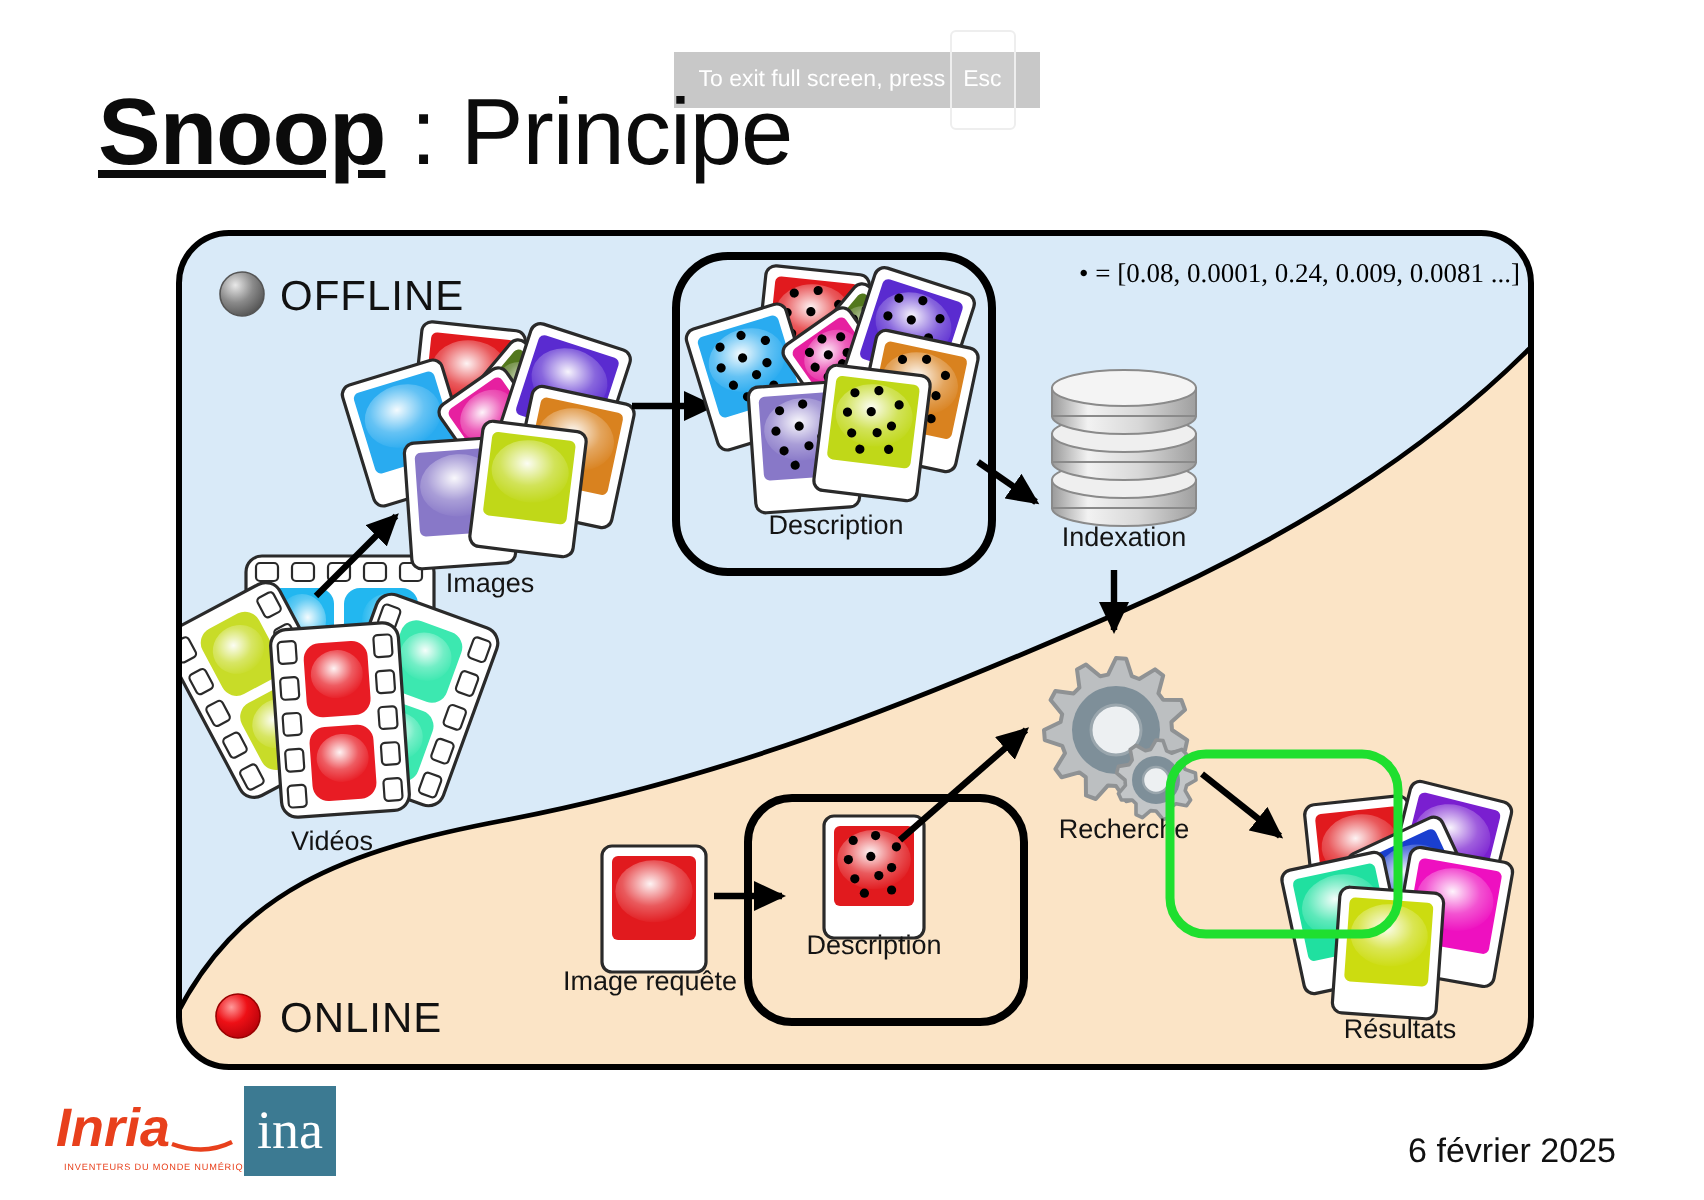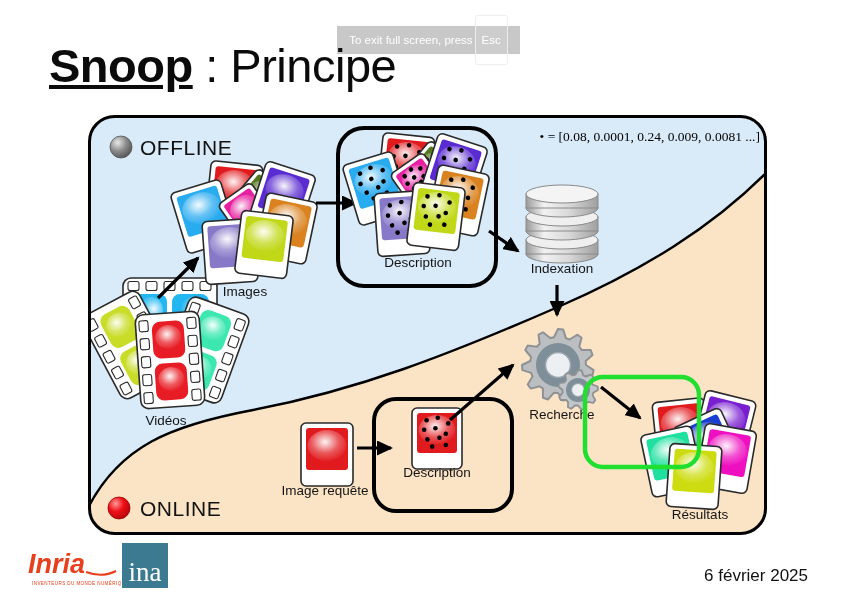--- a/index.html
+++ b/index.html
@@ -28,21 +28,21 @@
   svg text{font-family:"Liberation Sans",sans-serif;}
   .lbl{font-size:13.5px;fill:#141414;}
   .mode{font-size:21px;fill:#111111;font-weight:500;letter-spacing:0.5px;}
   .legend{font-family:"Liberation Serif",serif;font-size:13.5px;fill:#000;}
   .footer-date{
     position:absolute;top:566px;right:44px;font-size:17px;color:#111;
   }
   .ina{
     position:absolute;left:122px;top:543px;width:46px;height:45px;
     background:var(--ina-blue,#3c7a92);color:#fff;display:flex;
-    align-items:flex-end;justify-content:center;
+    align-items:center;justify-content:center;
     font-family:"Liberation Serif",serif;font-size:27px;
   }
   .inria{position:absolute;left:26px;top:546px;width:96px;height:44px;}
 </style>
 </head>
 <body style="--banner-bg: #c8c8c8; --banner-fg: #ffffff; --ina-blue: #3c7a92;">
 
 <div class="banner">
   <span>To exit full screen, press</span>
   <kbd>Esc</kbd>

